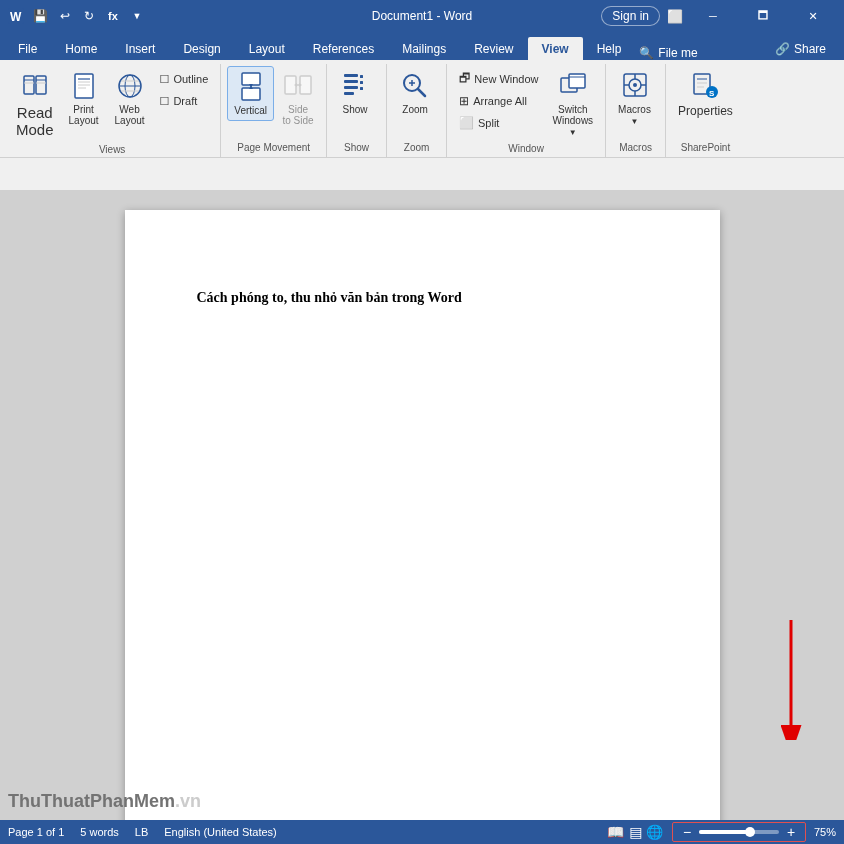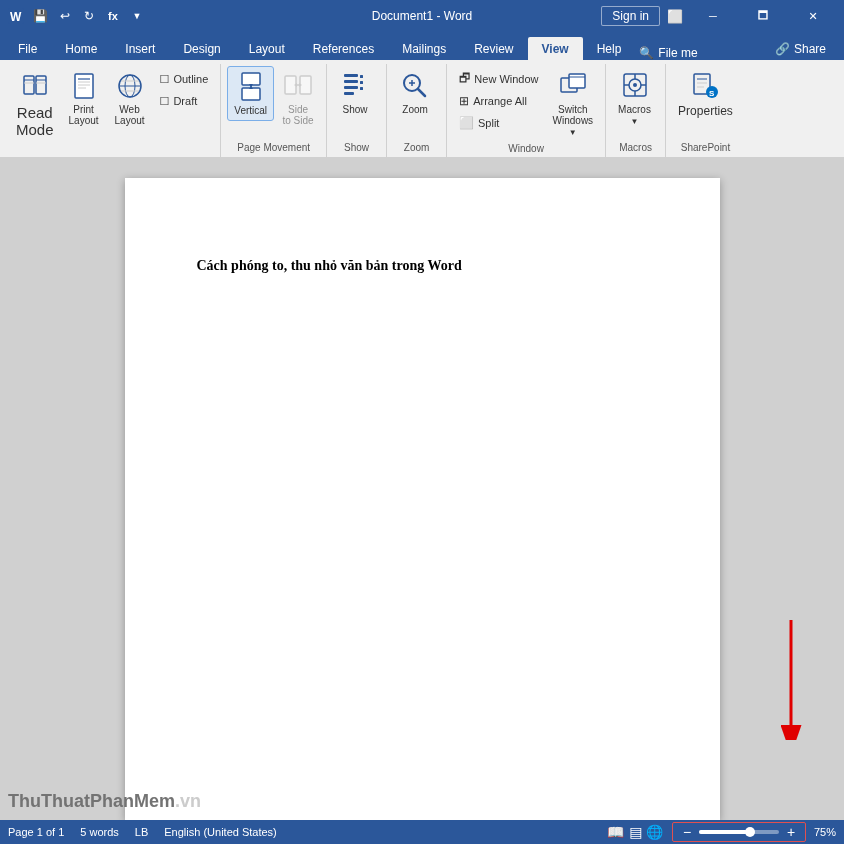--- a/index.html
+++ b/index.html
@@ -22,21 +22,21 @@
     .tb-btn { width: 46px; height: 32px; display: flex; align-items: center; justify-content: center; cursor: pointer; font-size: 11px; color: white; }
     .quick-access { display: flex; align-items: center; gap: 2px; }
     .qa-btn { width: 22px; height: 22px; display: flex; align-items: center; justify-content: center; cursor: pointer; color: white; font-size: 12px; }
     .sign-in-btn {
       background: #2b579a;
       border: 1px solid rgba(255,255,255,0.5);
       color: white;
       padding: 2px 10px;
       font-size: 12px;
       cursor: pointer;
-      border-radius: 2px;
+      border-radius: 10px;
     }
 
     
     .ribbon-tabs {
       height: 28px;
       background: #2b579a;
       display: flex;
       align-items: flex-end;
       padding: 0 4px;
     }
@@ -346,20 +346,21 @@
         <div class="ribbon-btn-small">
           <span style="font-size:11px;">☐</span>
           <span>Outline</span>
         </div>
         <div class="ribbon-btn-small">
           <span style="font-size:11px;">☐</span>
           <span>Draft</span>
         </div>
       </div>
     </div>
+    <div class="ribbon-group-label">Views</div>
   </div>
 
   <div class="ribbon-group">
     <div class="ribbon-group-content">
       <div class="ribbon-btn active">
         <div class="ribbon-btn-icon">
           <svg width="28" height="32" viewBox="0 0 28 32">
             <rect x="5" y="2" width="18" height="12" rx="1" fill="white" stroke="#2b579a" stroke-width="1.5"></rect>
             <rect x="5" y="17" width="18" height="12" rx="1" fill="white" stroke="#2b579a" stroke-width="1.5"></rect>
             <line x1="14" y1="14" x2="14" y2="17" stroke="#2b579a" stroke-width="1.5" marker-end="url(#arr)"></line>
@@ -490,21 +491,21 @@
         <span style="font-size:12px;">Properties</span>
       </div>
     </div>
     <div class="ribbon-group-label">SharePoint</div>
   </div>
 
   <div class="ribbon-collapse" style="position:absolute;right:2px;bottom:2px;">▲</div>
 </div>
 
 <div class="main-area">
-  <div class="doc-area" style="height:100%;position:relative;">
+  <div class="doc-area" style="height:100%;position:relative;margin-top:32px;">
     <div class="doc-page">
       <div class="doc-content">Cách phóng to, thu nhỏ văn bản trong Word</div>
     </div>
 
     <div class="arrow-annotation">
       <svg class="arrow-svg" width="30" height="120" viewBox="0 0 30 120">
         <defs>
           <marker id="arrowhead" markerWidth="10" markerHeight="7" refX="0" refY="3.5" orient="auto">
             <polygon points="0 0, 10 3.5, 0 7" fill="#e00000"></polygon>
           </marker>

